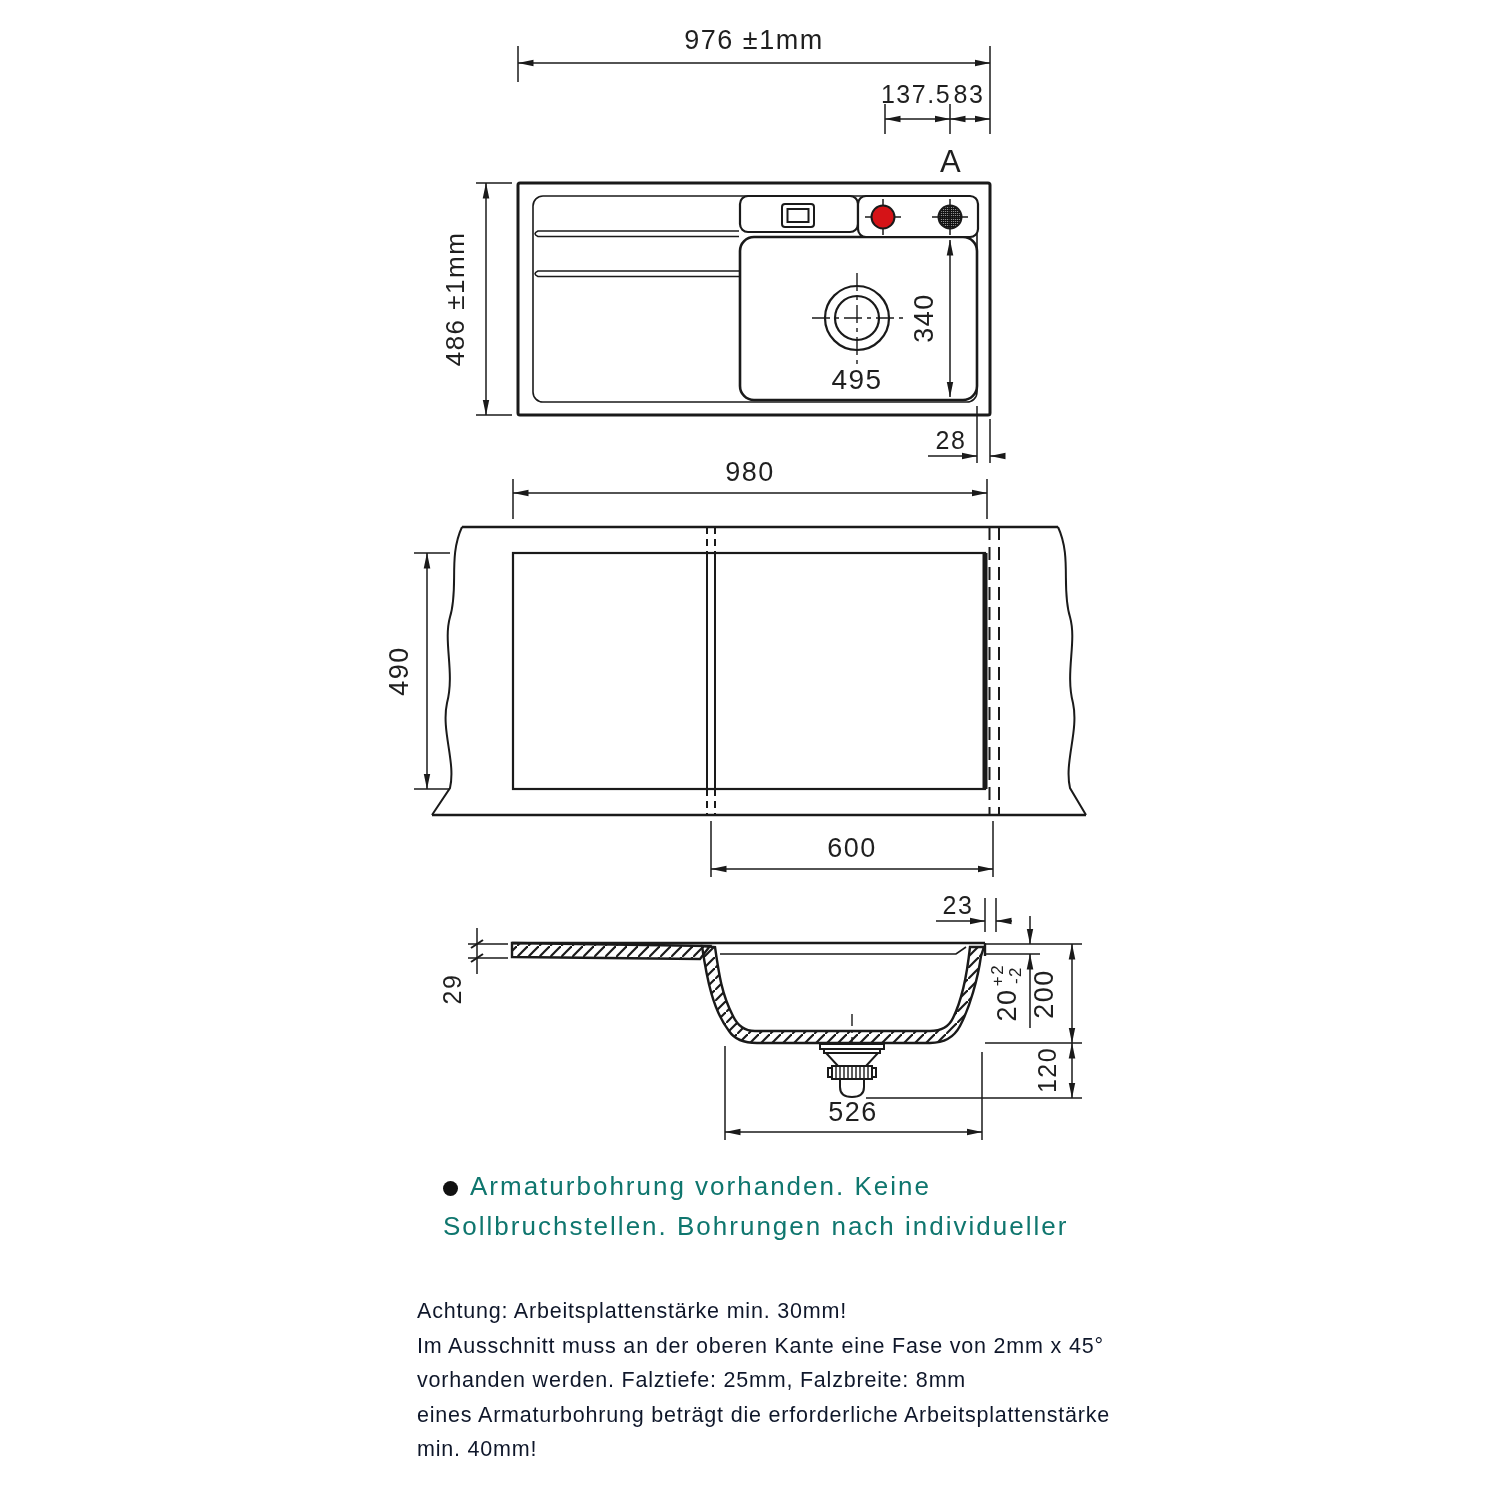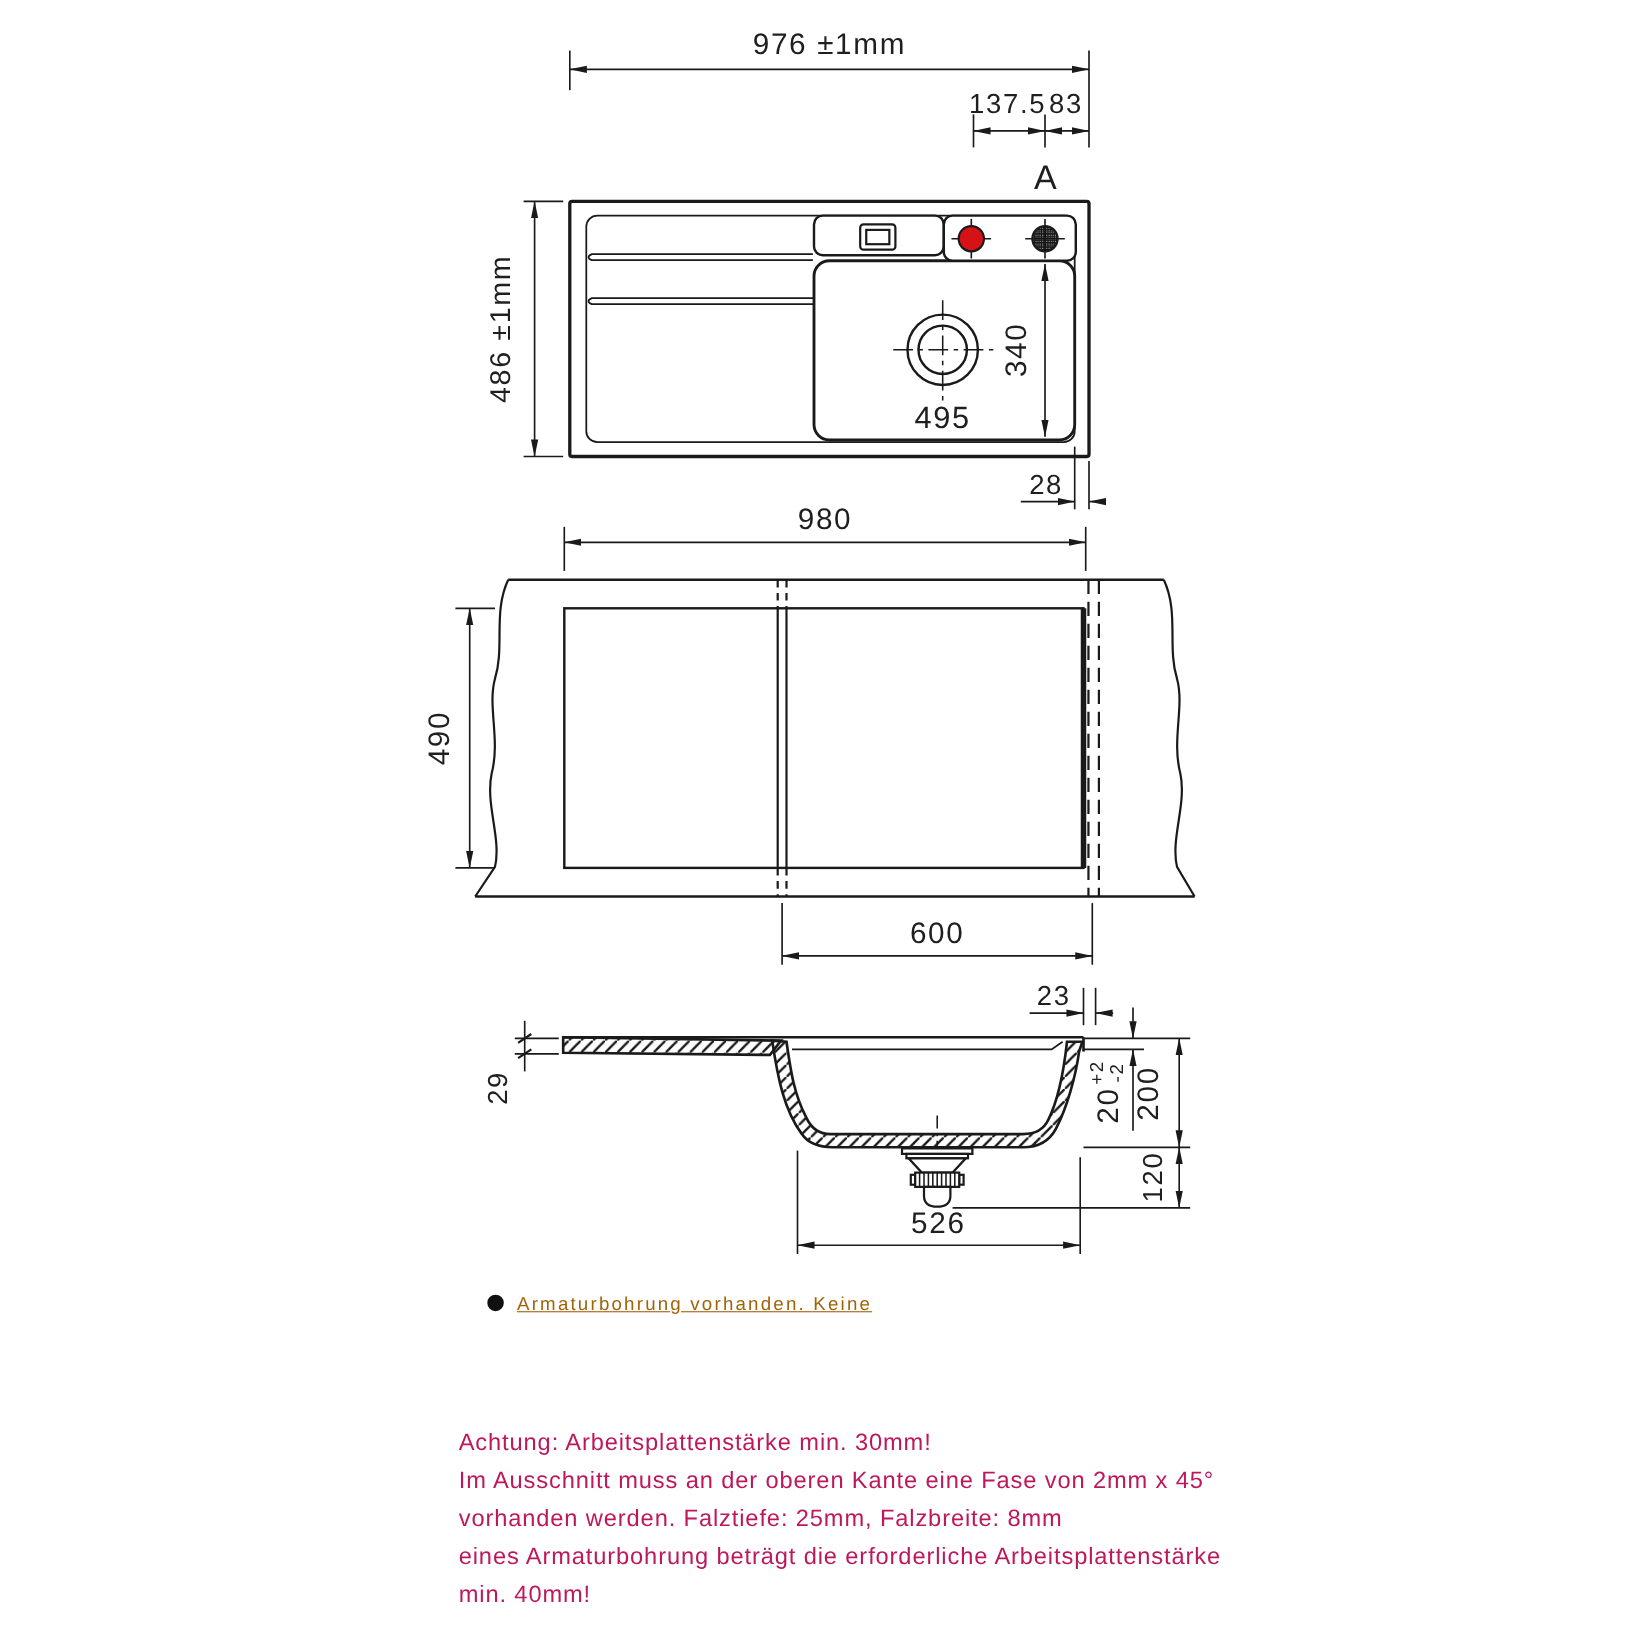--- a/index.html
+++ b/index.html
@@ -1,23 +1,23 @@
 <!DOCTYPE html>
 <html><head>
 <meta charset="utf-8">
 <style>
   html,body{margin:0;padding:0;background:#ffffff;}
   .stage{position:relative;width:1500px;height:1500px;background:#ffffff;overflow:hidden;
          font-family:"Liberation Sans",sans-serif;color:#222;}
   svg{position:absolute;left:0;top:0;}
   svg text{font-family:"Liberation Sans",sans-serif;fill:#1f1f1f;letter-spacing:1.5px;}
-  .notes-p1{position:absolute;left:443px;top:1166px;font-size:17px;letter-spacing:2px;
-            line-height:40px;color:#a16207;font-weight:400;white-space:nowrap;text-decoration:underline;}
+  .notes-p1{position:absolute;left:443px;top:1166px;font-size:26px;letter-spacing:2px;
+            line-height:40px;color:#0f766e;font-weight:400;white-space:nowrap;}
   .notes-p2{position:absolute;left:417px;top:1294px;font-size:21.5px;letter-spacing:0.8px;
-            line-height:34.5px;color:#be185d;white-space:nowrap;}
+            line-height:34.5px;color:#0f172a;white-space:nowrap;}
   .bullet{display:inline-block;width:15px;height:15px;border-radius:50%;background:#111;
           margin-right:12px;vertical-align:-1px;}
   .pos-icon{display:inline-block;width:19px;height:19px;border-radius:50%;border:2px solid #111;
             box-sizing:border-box;vertical-align:-2px;margin:0 3px 0 1px;
             background-image:
               repeating-linear-gradient(0deg,#111 0 1.4px,transparent 1.4px 4.2px),
               repeating-linear-gradient(90deg,#111 0 1.4px,transparent 1.4px 4.2px);}
 </style>
 </head>
 <body>
@@ -232,20 +232,21 @@
       <line x1="725" y1="1046" x2="725" y2="1140"></line>
       <line x1="982" y1="1052" x2="982" y2="1140"></line>
       <line x1="725" y1="1132" x2="982" y2="1132" marker-start="url(#arr)" marker-end="url(#arr)"></line>
     </g>
     <text x="853" y="1121" font-size="27" text-anchor="middle" stroke="none" fill="#1f1f1f">526</text>
   </g>
 </svg>
 
   <div class="notes-p1">
     <div><span class="bullet"></span><span>Armaturbohrung vorhanden. Keine</span></div>
+    <div>Sollbruchstellen. Bohrungen nach individueller</div>
   </div>
 
   <div class="notes-p2">
     <div>Achtung: Arbeitsplattenstärke min. 30mm!</div>
     <div>Im Ausschnitt muss an der oberen Kante eine Fase von 2mm x 45°</div>
     <div>vorhanden werden. Falztiefe: 25mm, Falzbreite: 8mm</div>
     <div>eines Armaturbohrung beträgt die erforderliche Arbeitsplattenstärke</div>
     <div>min. 40mm!</div>
   </div>
 

